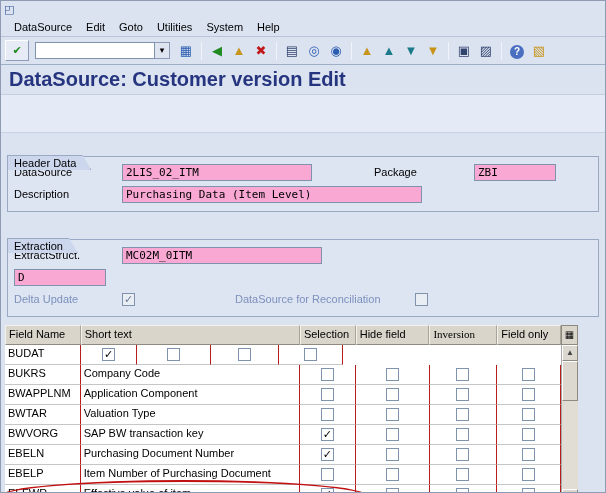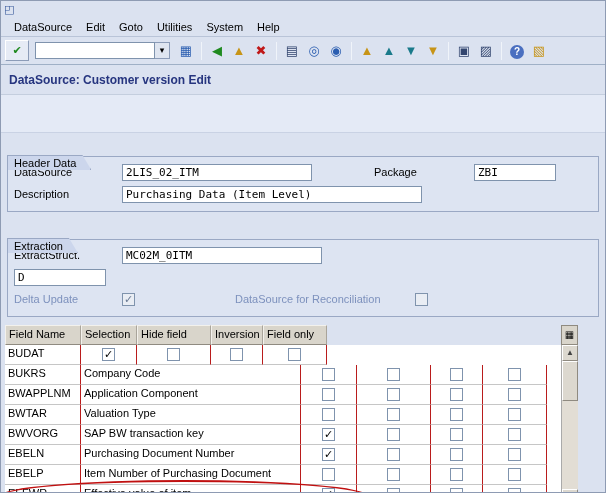--- a/index.html
+++ b/index.html
@@ -27,35 +27,35 @@
     text-align: center; line-height: 15px; font-size: 9px; cursor: pointer;
   }
   .tb-ic { width: 20px; height: 19px; text-align: center; line-height: 19px; font-size: 13px; cursor: pointer; }
   .tb-sep { width: 1px; height: 18px; background: #9aa8c0; margin: 0 3px; border-right: 1px solid #f0f4fa; }
   .c-green { color: #1f8a1f; } .c-red { color: #c01818; } .c-blue { color: #2a5db0; }
   .c-gold { color: #c79417; } .c-teal { color: #1a7a8a; } .c-navy { color: #32456e; }
   .help-ic { background: #4a6fc0; color: #fff; border-radius: 50%; width: 14px; height: 14px; line-height: 14px;
     font-size: 10px; font-weight: bold; display: inline-block; margin-top: 2px; }
   
   .titlebar { height: 30px; display: flex; align-items: center; padding-left: 8px; border-bottom: 1px solid #c4cede; }
-  .page-title { color: #26357f; font-size: 12px; font-weight: bold; }
+  .page-title { color: #26357f; font-size: 20px; font-weight: bold; }
   .app-toolbar-blank { height: 38px; background: #e4eaf6; border-bottom: 1px solid #c9d2e4; }
   
   .groupbox { margin: 0 6px; position: relative; }
   .gb-tab {
     display: inline-block; background: #ccd6ec; border: 1px solid #9aa8c4; border-bottom: none;
     padding: 1px 14px 1px 6px; font-size: 11px; position: relative; top: 14px;
     clip-path: polygon(0 0, calc(100% - 9px) 0, 100% 100%, 0 100%);
   }
   .gb-body { border: 1px solid #9aa8c4; background: #dde4f2; padding: 4px 6px 6px 6px; }
   .frow { display: flex; align-items: center; height: 22px; }
   .flabel { width: 108px; }
   .flabel2 { width: 100px; }
   .dim { color: #7d91bd; }
-  .tfield { height: 17px; border: 1px solid #7f93ad; background: #ffffff; font-family: "DejaVu Sans Mono", monospace; font-size: 11px; padding: 0 3px; }
+  .tfield { height: 17px; border: 1px solid #7f93ad; background: #f9a8d4; font-family: "DejaVu Sans Mono", monospace; font-size: 11px; padding: 0 3px; }
   .w-ds { width: 190px; } .w-pkg { width: 82px; } .w-desc { width: 300px; } .w-es { width: 200px; } .w-da { width: 92px; }
   .spacer-pkg { width: 62px; } .spacer-rec { width: 100px; }
   
   .cb {
     width: 13px; height: 13px; background: #fff; border: 1px solid #7f93ad; display: inline-block;
     text-align: center; line-height: 11px; font-size: 11px; cursor: pointer;
   }
   .cb.disabled { background: #e9edf4; color: #6a7a94; cursor: default; }
   
   .ftable { margin: 8px 0 0 4px; width: 573px; display: flex; }
@@ -66,21 +66,21 @@
     border-bottom: 1px solid #8f8a80; border-left: 1px solid #f3f1ec;
     padding: 2px 3px; white-space: nowrap; overflow: hidden; cursor: pointer;
   }
   .fr-rows { background: #fff; }
   .fr-row { display: flex; height: 20px; background: #fff; position: relative; }
   .cell {
     border-right: 1px solid #b91c1c; border-bottom: 1px solid #c6c6c6;
     padding: 2px 3px; white-space: nowrap; overflow: hidden;
   }
   .c-field { width: 76px; } .c-text { width: 220px; }
-  .c-sel { width: 56px; } .c-hid { width: 74px; } .c-inv { width: 52px; } .c-fon { width: 64px; }
+  .c-sel { width: 56px; } .c-hid { width: 74px; } .c-inv { width: 68px; font-family: Liberation Serif, serif; } .c-fon { width: 64px; }
   .c-chk { display: flex; align-items: center; justify-content: center; padding: 0; }
   .fr-row.annotated::after {
     content: ""; position: absolute; left: -5px; top: -5px; width: 364px; height: 28px;
     border: 2px solid #c01010; border-radius: 50%; pointer-events: none; z-index: 5;
   }
   
   .sb-col { width: 17px; display: flex; flex-direction: column; }
   .corner {
     height: 20px; background: #d9d5cb; border: 1px solid #8f8a80; text-align: center; line-height: 18px;
     font-size: 10px; color: #5a5posa; cursor: pointer;
@@ -181,20 +181,21 @@
         <span class="dim" style="width:180px;">DataSource for Reconciliation</span>
         <span class="cb disabled" id="recon-cb"></span>
       </div>
     </div>
   </div>
 
   <div class="ftable">
     <div class="ftable-main">
       <div class="fr-head">
         <span class="hcell c-field">Field Name</span>
+        <span class="hcell c-text">Short text</span>
         <span class="hcell c-sel">Selection</span>
         <span class="hcell c-hid">Hide field</span>
         <span class="hcell c-inv">Inversion</span>
         <span class="hcell c-fon">Field only</span>
       </div>
       <div class="fr-rows">
           <div class="fr-row">
     <span class="cell c-field">BUDAT</span>
     <span class="cell c-sel c-chk">
               <span class="cb checked">✓</span>

